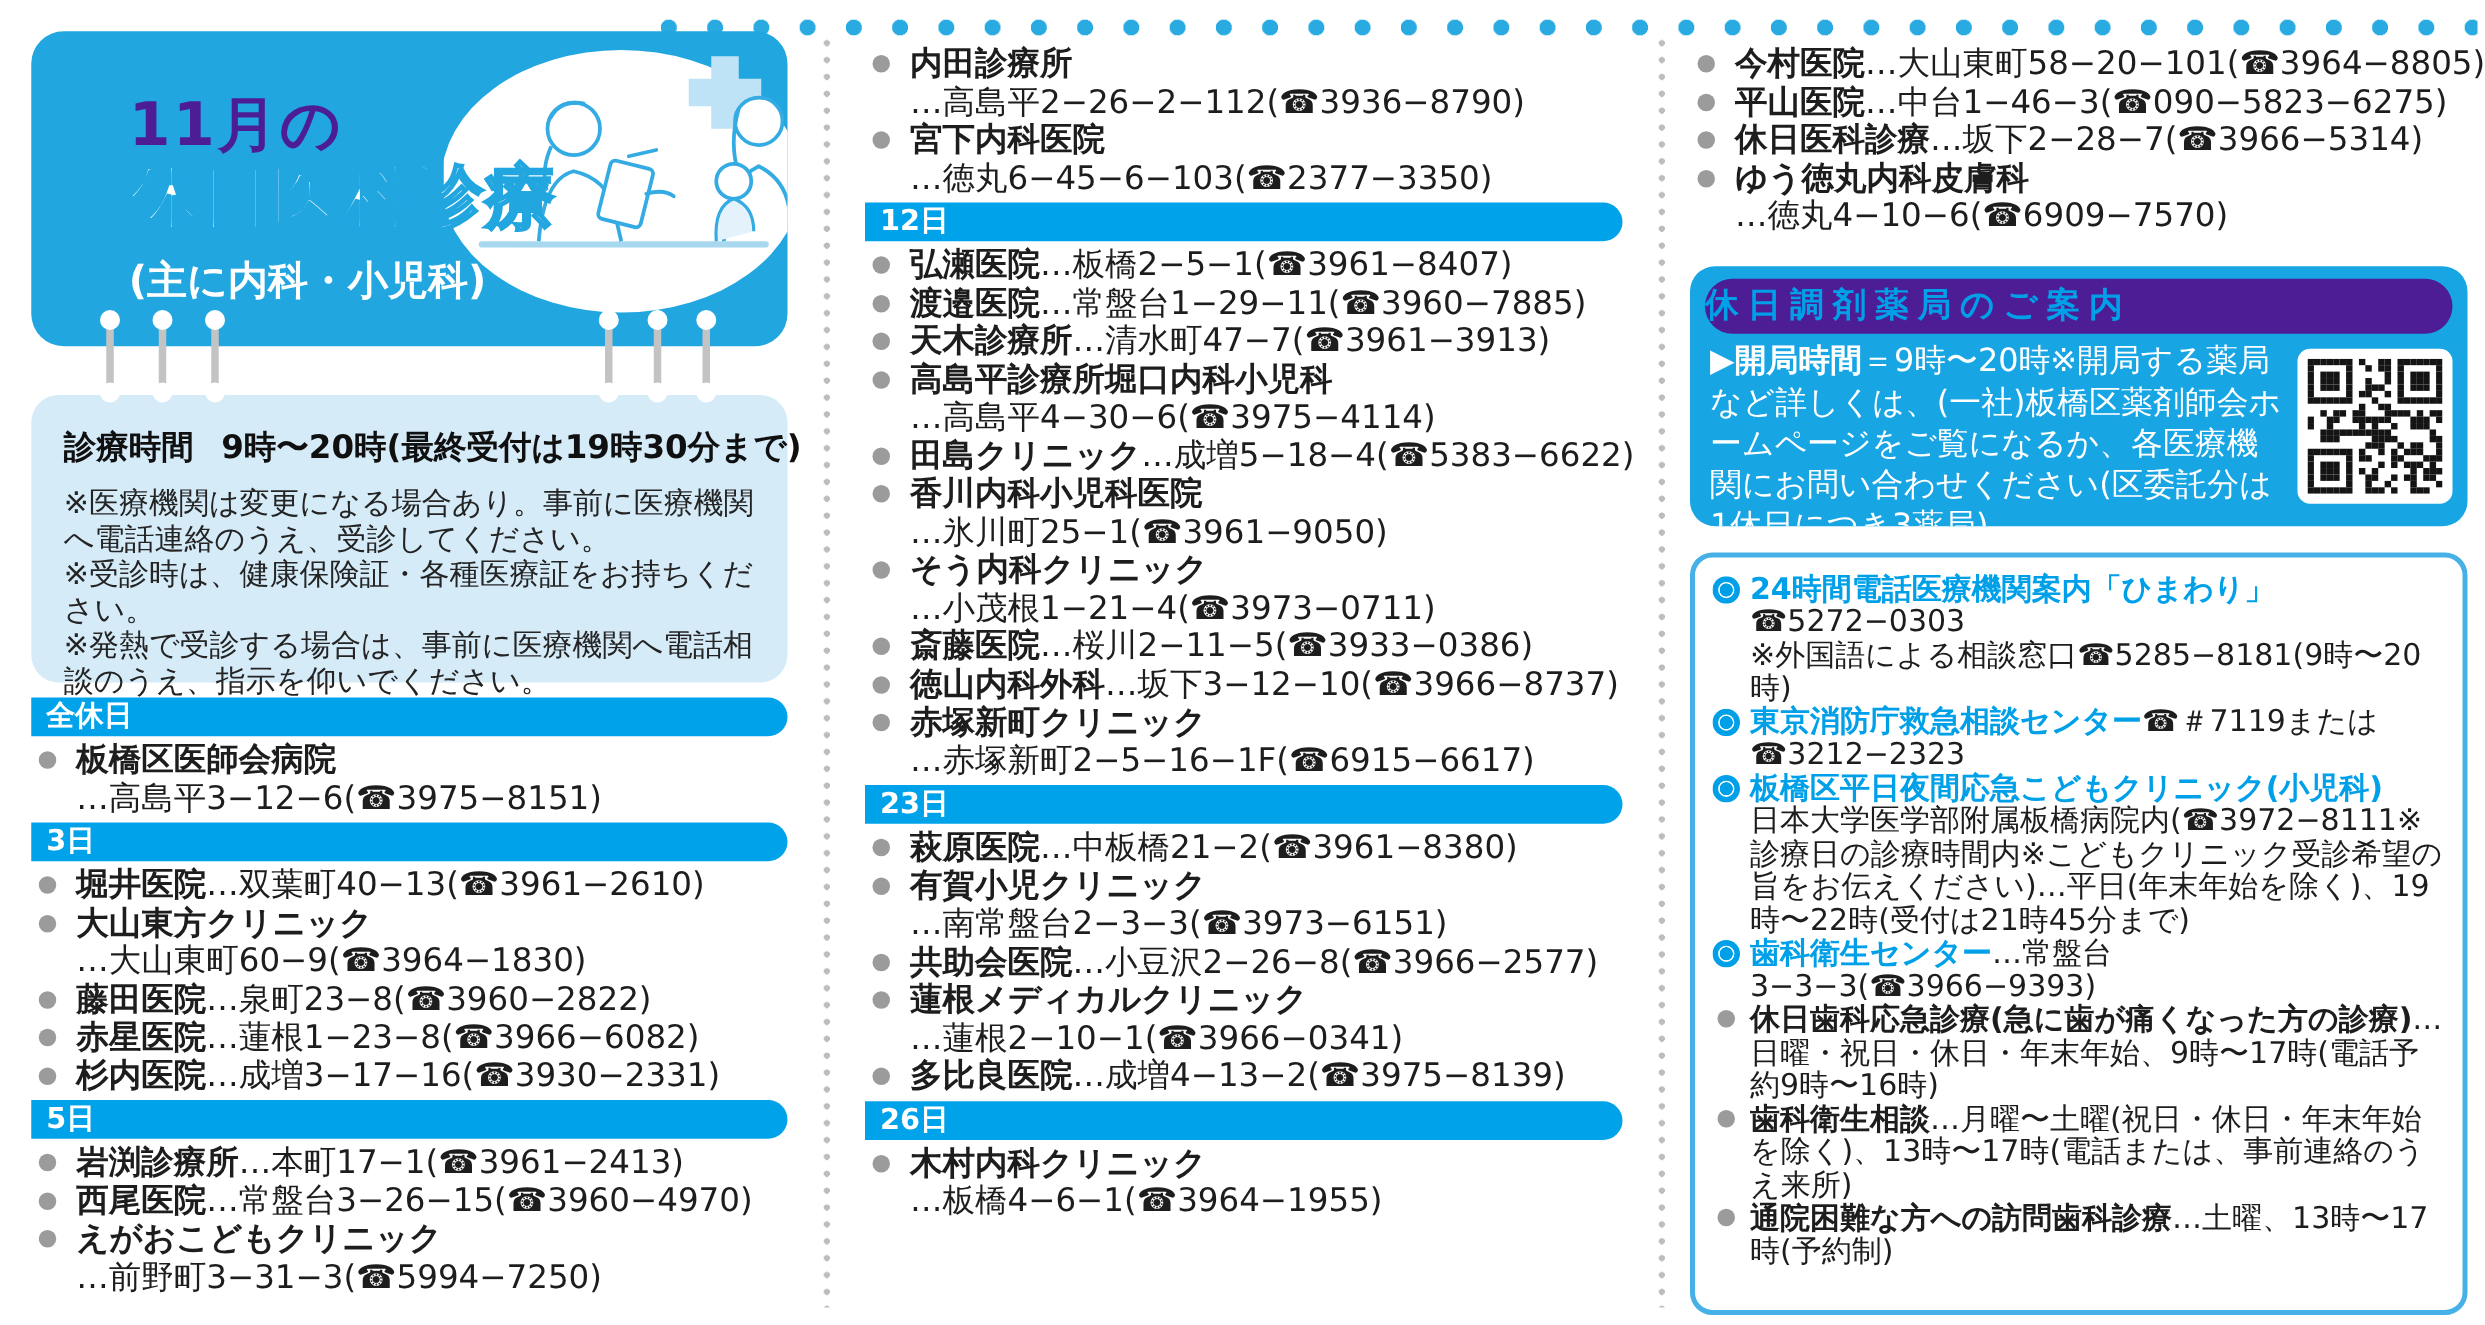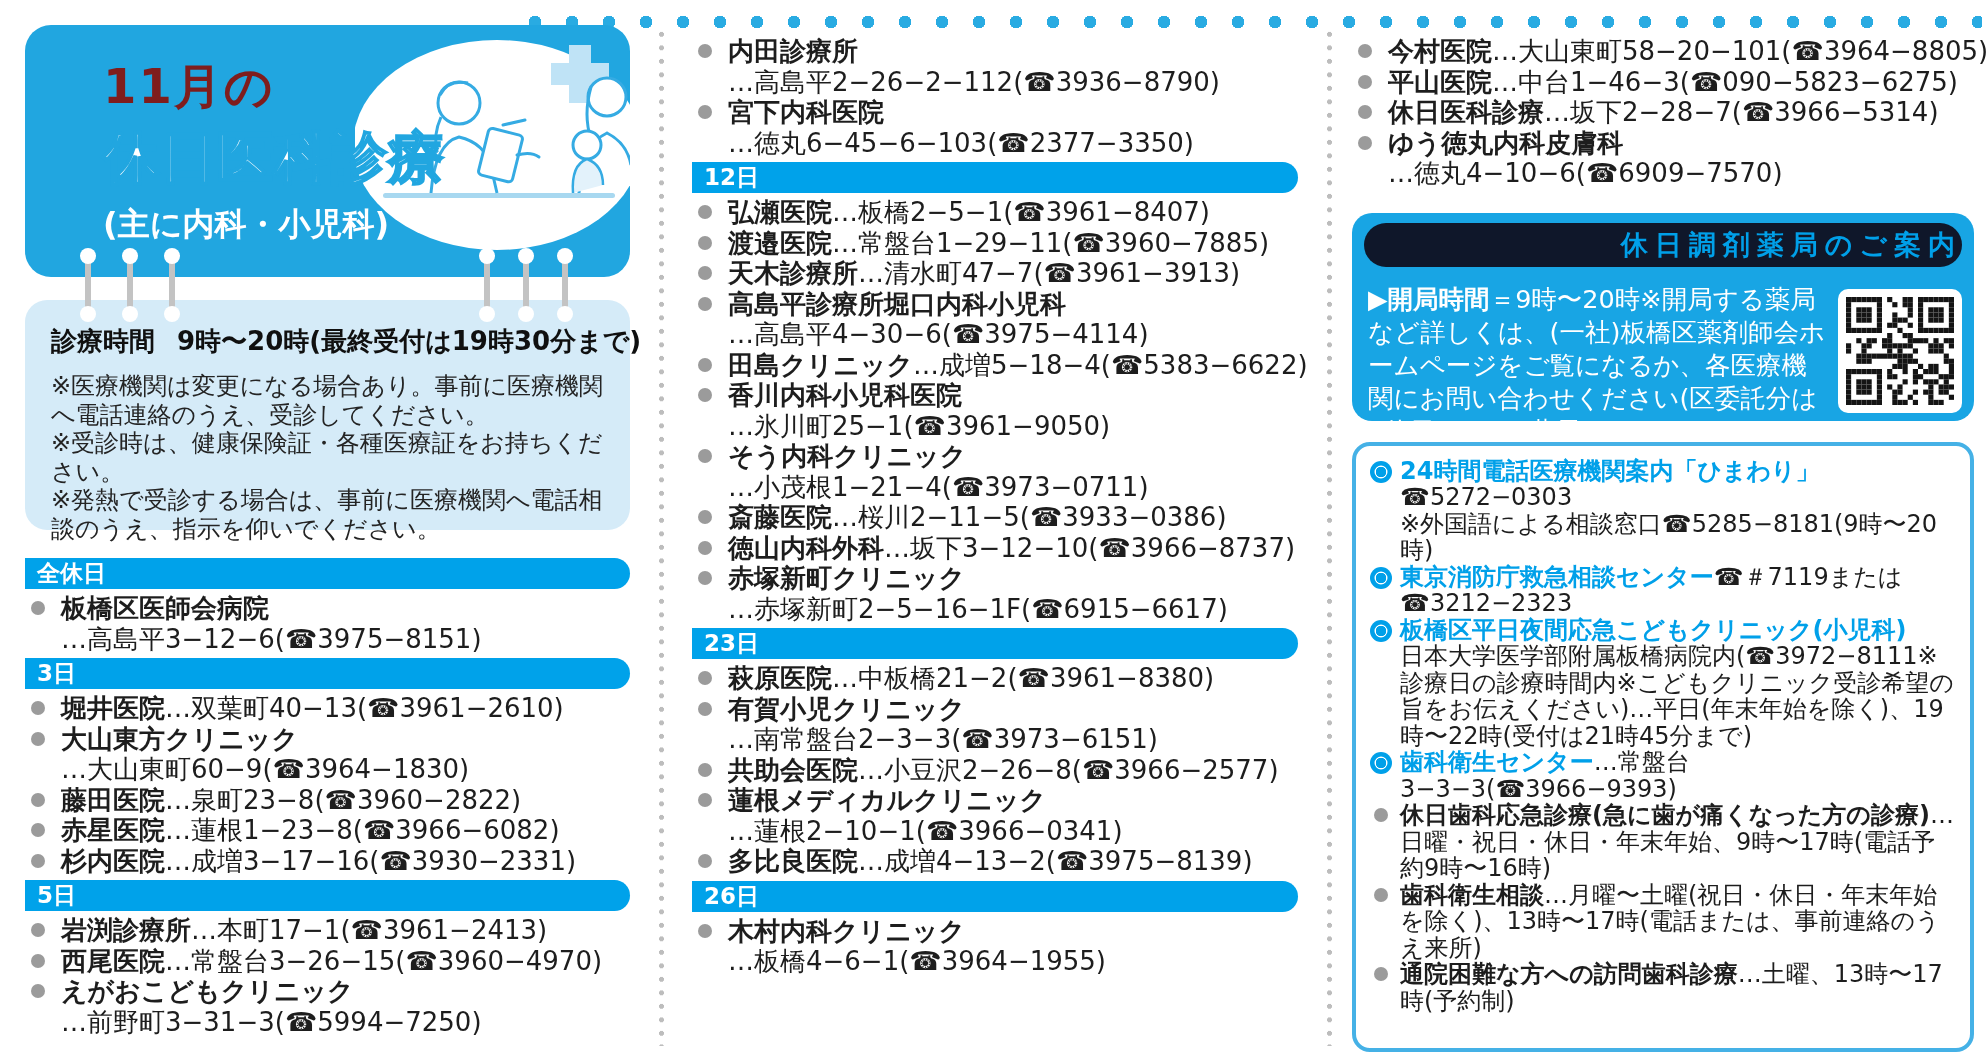--- a/index.html
+++ b/index.html
@@ -17,55 +17,55 @@
   .sep1{left:659px}.sep2{left:1327px}
 
   .col{position:absolute;top:0}
   #col1{left:25px;width:605px;height:1060px}
   #col2{left:692px;width:606px}
   #col3{left:1352px;width:622px}
 
   
   .header-card{position:absolute;left:0;top:25px;width:605px;height:252px;
     background:#21a6e0;border-radius:26px;overflow:hidden}
-  .h-t1{position:absolute;left:78px;top:30px;font-size:48px;font-weight:700;color:#7f1d1d;z-index:2;letter-spacing:2px}
+  .h-t1{position:absolute;left:78px;top:43px;font-size:48px;font-weight:700;color:#4c1d95;z-index:2;letter-spacing:2px}
   .h-t2{position:absolute;left:78px;top:96px;font-size:56px;font-weight:700;color:#fff;z-index:2;
     -webkit-text-stroke:2px #21a6e0;letter-spacing:1px}
   .h-t3{position:absolute;left:78px;top:178px;font-size:32px;font-weight:600;color:#fff;z-index:2}
   .illus{position:absolute;left:330px;top:0;width:290px;height:245px;z-index:1}
 
   
   .pin{position:absolute;width:6px;top:256px;height:58px;background:#c3c3c3;z-index:3}
   .pin::before,.pin::after{content:"";position:absolute;left:-5px;width:16px;height:16px;border-radius:50%;background:#fff}
   .pin::before{top:-8px}
   .pin::after{bottom:-8px}
   .pin1{left:60px}.pin2{left:102px}.pin3{left:144px}
   .pin4{left:459px}.pin5{left:498px}.pin6{left:537px}
 
   
-  .notes-card{position:absolute;left:0;top:300px;width:605px;height:230px;background:#d5ebf8;border-radius:22px}
+  .notes-card{position:absolute;left:0;top:316px;width:605px;height:230px;background:#d5ebf8;border-radius:22px}
   .hours{position:absolute;left:26px;top:24px;font-size:26px;font-weight:700;color:#101010;white-space:nowrap}
   .hours .lbl{margin-right:22px}
   .notes{position:absolute;left:26px;right:18px;top:72px;font-size:24px;line-height:28.5px;color:#242424}
 
   
   .sections1{position:absolute;left:0;top:558px;width:605px}
   .flow{margin-top:36px}
   .band{height:31px;line-height:31px;background:#00a2ea;border-radius:0 16px 16px 0;
     color:#fff;font-weight:700;font-size:23px;padding-left:12px;margin:4px 0}
   .sections1 .band:first-child{margin-top:0}
   .item{position:relative;padding-left:36px;font-size:26px;line-height:30.5px;white-space:nowrap}
   .item .nm{font-weight:700}
   .item.wrap .ad{display:block}
   .blt{position:absolute;left:6px;top:8px;width:14px;height:14px;border-radius:50%;background:#9b9b9b}
 
   
   .pharmacy{margin-top:24px;background:#18a5e4;border-radius:20px;height:208px;box-sizing:border-box;overflow:hidden}
-  .ph-title{margin:10px 12px 14px;background:#0f172a;border-radius:24px;height:44px;line-height:44px;
-    text-align:right;color:#00a0e9;font-weight:700;font-size:27px;letter-spacing:7px}
+  .ph-title{margin:10px 12px 4px;background:#4c1d95;border-radius:24px;height:44px;line-height:44px;
+    text-align:left;color:#00a0e9;font-weight:700;font-size:27px;letter-spacing:7px}
   .ph-body{padding:2px 12px 10px 16px;color:#fff;font-size:25.5px;line-height:33px}
   .ph-lead{font-weight:700}
   .qr-box{float:right;width:108px;height:108px;background:#fff;border-radius:10px;padding:8px;margin:6px 0 2px 10px}
   .qr-box svg{width:108px;height:108px;fill:#141414}
 
   
   .emergency{margin-top:21px;border:4px solid #45b1e6;border-radius:18px;background:#fff;
     padding:12px 12px 10px 14px;box-sizing:border-box;font-size:24px;line-height:26.5px;height:610px;overflow:hidden}
   .em-item{position:relative;padding-left:30px}
   .em-mark-blue{position:absolute;left:0;top:3px;width:22px;height:22px;border-radius:50%;

